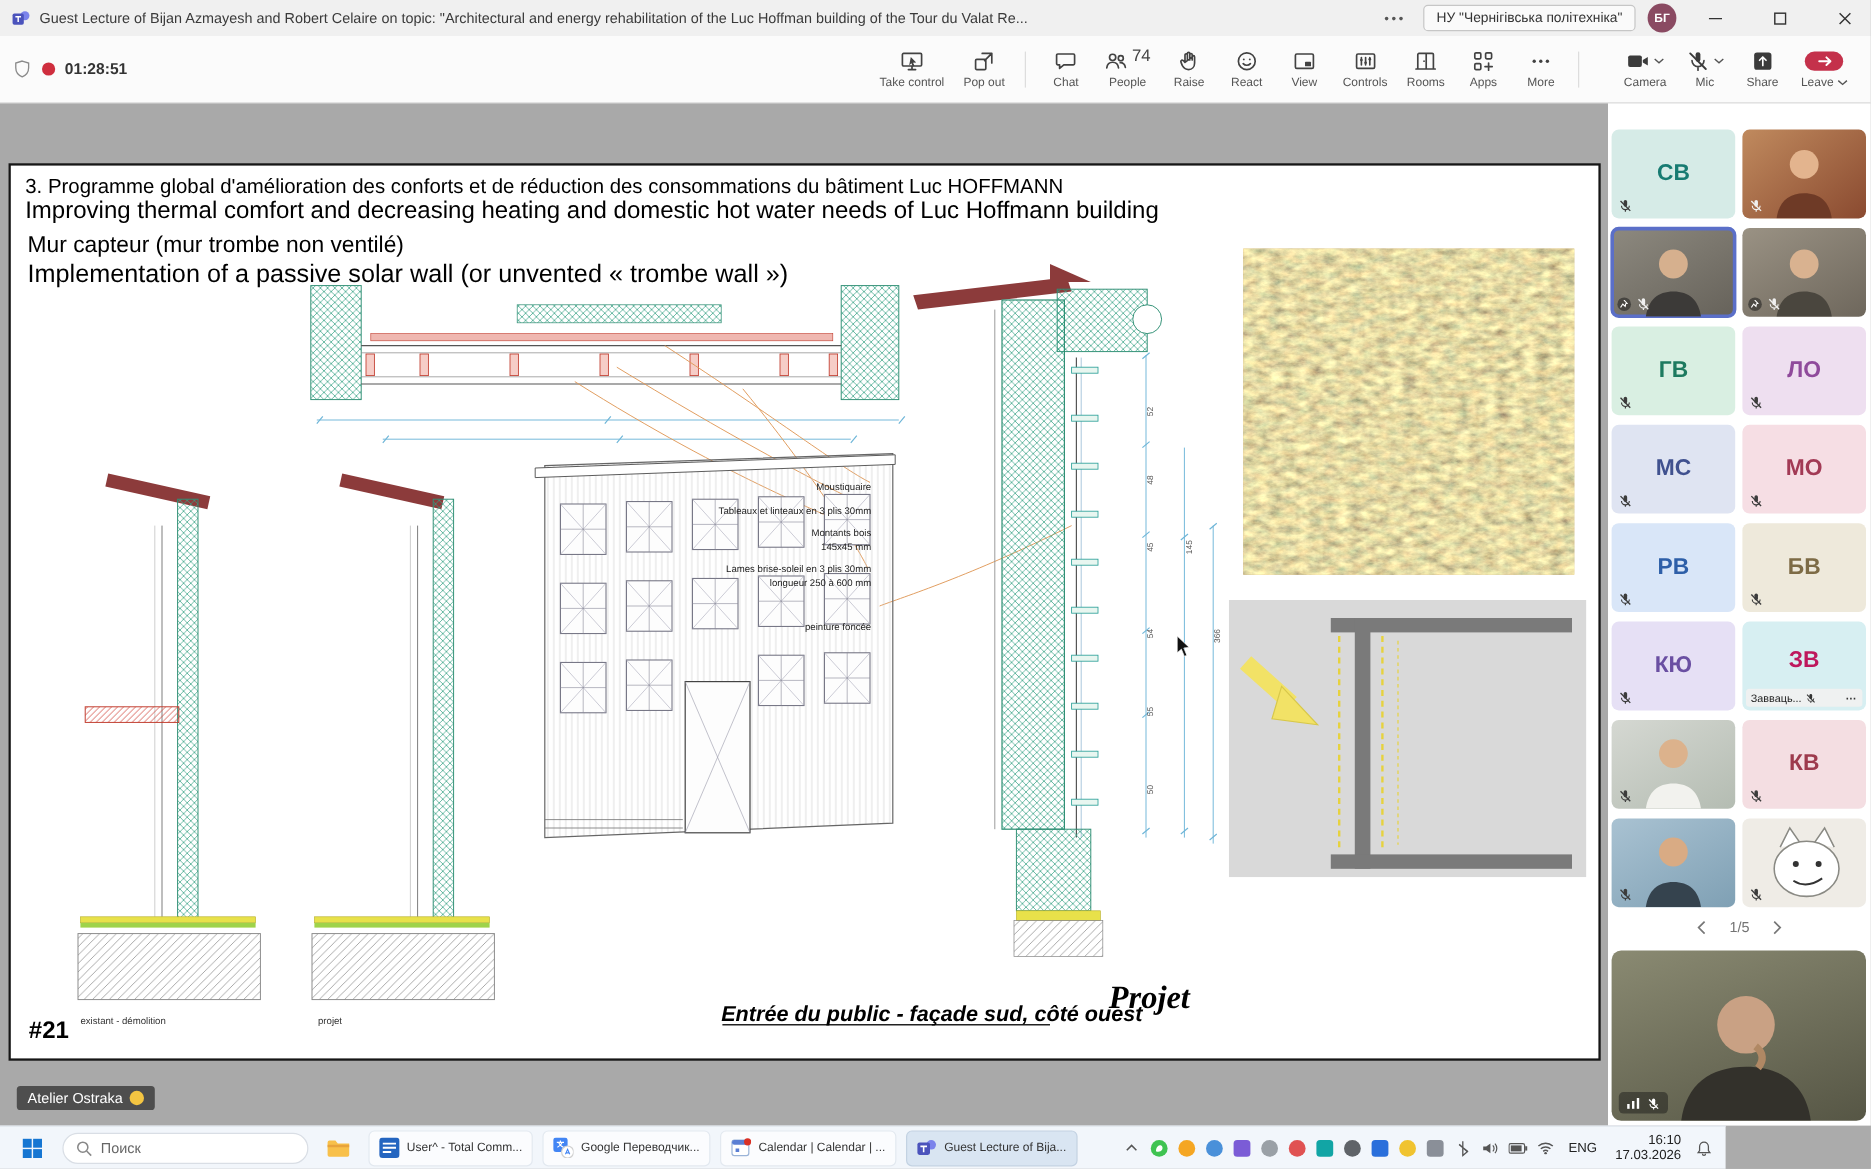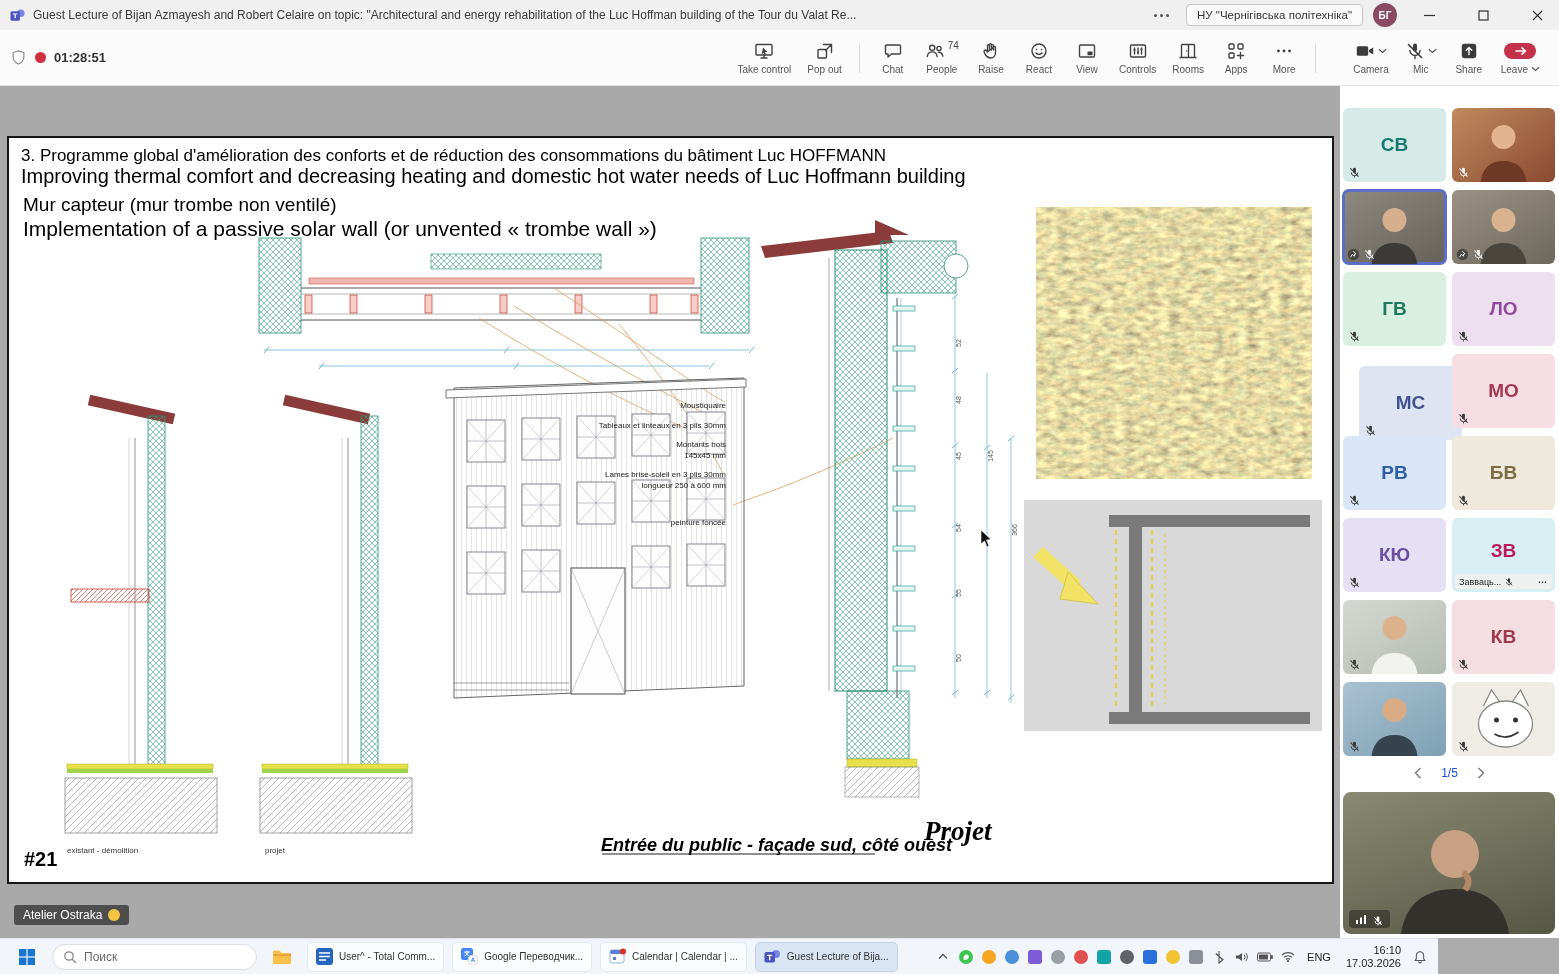--- a/index.html
+++ b/index.html
@@ -22,21 +22,21 @@
   .recdot{width:11px;height:11px;border-radius:50%;background:#cf2e3e}
   .timer{font-size:13px;font-weight:700;color:#333}
   .grp{display:flex;align-items:flex-start;gap:2px}
   .grp.center{margin-left:auto}
   .grp.right{margin-left:22px;margin-right:2px}
   .tbbtn{display:flex;flex-direction:column;align-items:center;gap:3px;min-width:46px;padding:5px 7px;border-radius:4px;background:none;border:none;cursor:default}
   .tbbtn .lbl{font-size:10px;color:#555;white-space:nowrap;display:flex;align-items:center;gap:3px}
   .icorow{display:flex;align-items:center;gap:3px;height:20px}
   .ic{width:20px;height:20px;stroke:#424242;fill:none;stroke-width:1.4;stroke-linecap:round;stroke-linejoin:round}
   .chev{width:9px;height:6px}
-  .badge74{font-size:10px;color:#444;position:relative;top:-5px}
+  .badge74{font-size:14px;color:#444;position:relative;top:-5px}
   .vdiv{width:1px;height:30px;background:#ddd;margin:0 8px;align-self:center}
 
   
   .stage{position:absolute;left:0;top:86px;width:1340px;height:852px;background:#a9a9a9}
   .slide{position:absolute;left:7px;top:50px;width:1327px;height:748px;background:#fff;border:2px solid #161616}
   .st{position:absolute;white-space:nowrap;color:#000}
   .t1{left:12px;top:8px;font-size:17px}
   .t2{left:12px;top:27px;font-size:20px}
   .t3{left:14px;top:56px;font-size:19px}
   .t4{left:14px;top:79px;font-size:21px}
@@ -57,21 +57,21 @@
   .sidebar{position:absolute;left:1340px;top:86px;width:219px;height:852px;background:#fff}
   .tile{position:absolute;width:103px;height:74px;border-radius:6px;overflow:hidden;background:#e8e8e8}
   .tile .ini{position:absolute;inset:0;display:flex;align-items:center;justify-content:center;font-size:19px;font-weight:600;color:#444}
   .micchip{position:absolute;left:5px;bottom:4px;width:13px;height:13px;color:#3c3c3c}
   .micchip svg{width:13px;height:13px}
   .tile.active{outline:3px solid #5b6fc8;outline-offset:-2px}
   .vidp{position:absolute;inset:0;width:100%;height:100%}
   .namebar{position:absolute;left:3px;right:3px;bottom:3px;height:15px;background:rgba(240,240,240,.95);border-radius:3px;display:flex;align-items:center;gap:3px;padding:0 4px;font-size:9px;color:#222}
   .namebar .mini{width:10px;height:10px;color:#333;flex:0 0 auto}
   .namebar .more{margin-left:auto;letter-spacing:1px;font-weight:700;font-size:9px;color:#333}
-  .pager{position:absolute;left:0;top:678px;width:219px;display:flex;align-items:center;justify-content:center;gap:14px;color:#1d4ed8;font-size:12px}
+  .pager{position:absolute;left:0;top:678px;width:219px;display:flex;align-items:center;justify-content:center;gap:14px;color:#737373;font-size:12px}
   .pgbtn{background:none;border:none;width:18px;height:18px;display:flex;align-items:center;justify-content:center}
   .bigtile{position:absolute;left:3px;top:706px;width:212px;height:142px;border-radius:8px;overflow:hidden;background:linear-gradient(160deg,#8a8a72,#565645)}
   .bigchip{position:absolute;left:6px;bottom:6px;height:18px;border-radius:4px;background:rgba(20,20,20,.45);display:flex;align-items:center;gap:5px;padding:0 6px;color:#fff}
 
   
   .taskbar{position:absolute;left:0;top:938px;width:1438px;height:36px;background:#f2f6fb;border-top:1px solid #e0e6ed;display:flex;align-items:center;padding:0 10px;gap:8px;z-index:30}
   .startbtn,.tappico{background:none;border:none;width:34px;height:30px;display:flex;align-items:center;justify-content:center;border-radius:5px}
   .search{width:205px;height:26px;border-radius:13px;background:#fff;border:1px solid #d9dee5;display:flex;align-items:center;gap:7px;padding:0 10px;font-size:12px;color:#666}
   .tapp{height:30px;border-radius:5px;background:rgba(255,255,255,.65);border:1px solid #e3e9f0;display:flex;align-items:center;gap:6px;padding:0 8px;font-size:10px;color:#333;max-width:160px;white-space:nowrap}
   .tapp.activeapp{background:#d9e5f2;border-color:#c3d2e2}
@@ -547,21 +547,21 @@
     <span class="micchip"><svg>
           <use href="#micoff"></use>
         </svg></span>
   </div>
   <div class="tile" style="left: 112px; top: 186px; background: rgb(238, 223, 240);">
     <span class="ini" style="color: rgb(143, 74, 155);">ЛО</span>
     <span class="micchip"><svg>
           <use href="#micoff"></use>
         </svg></span>
   </div>
-  <div class="tile" style="left: 19px; top: 268px; background: rgb(223, 228, 242); margin-top: 12px;">
+  <div class="tile" style="left: 3px; top: 268px; background: rgb(223, 228, 242);">
     <span class="ini" style="color: rgb(64, 81, 143);">МС</span>
     <span class="micchip"><svg>
           <use href="#micoff"></use>
         </svg></span>
   </div>
   <div class="tile" style="left: 112px; top: 268px; background: rgb(246, 222, 228);">
     <span class="ini" style="color: rgb(162, 58, 85);">МО</span>
     <span class="micchip"><svg>
           <use href="#micoff"></use>
         </svg></span>

